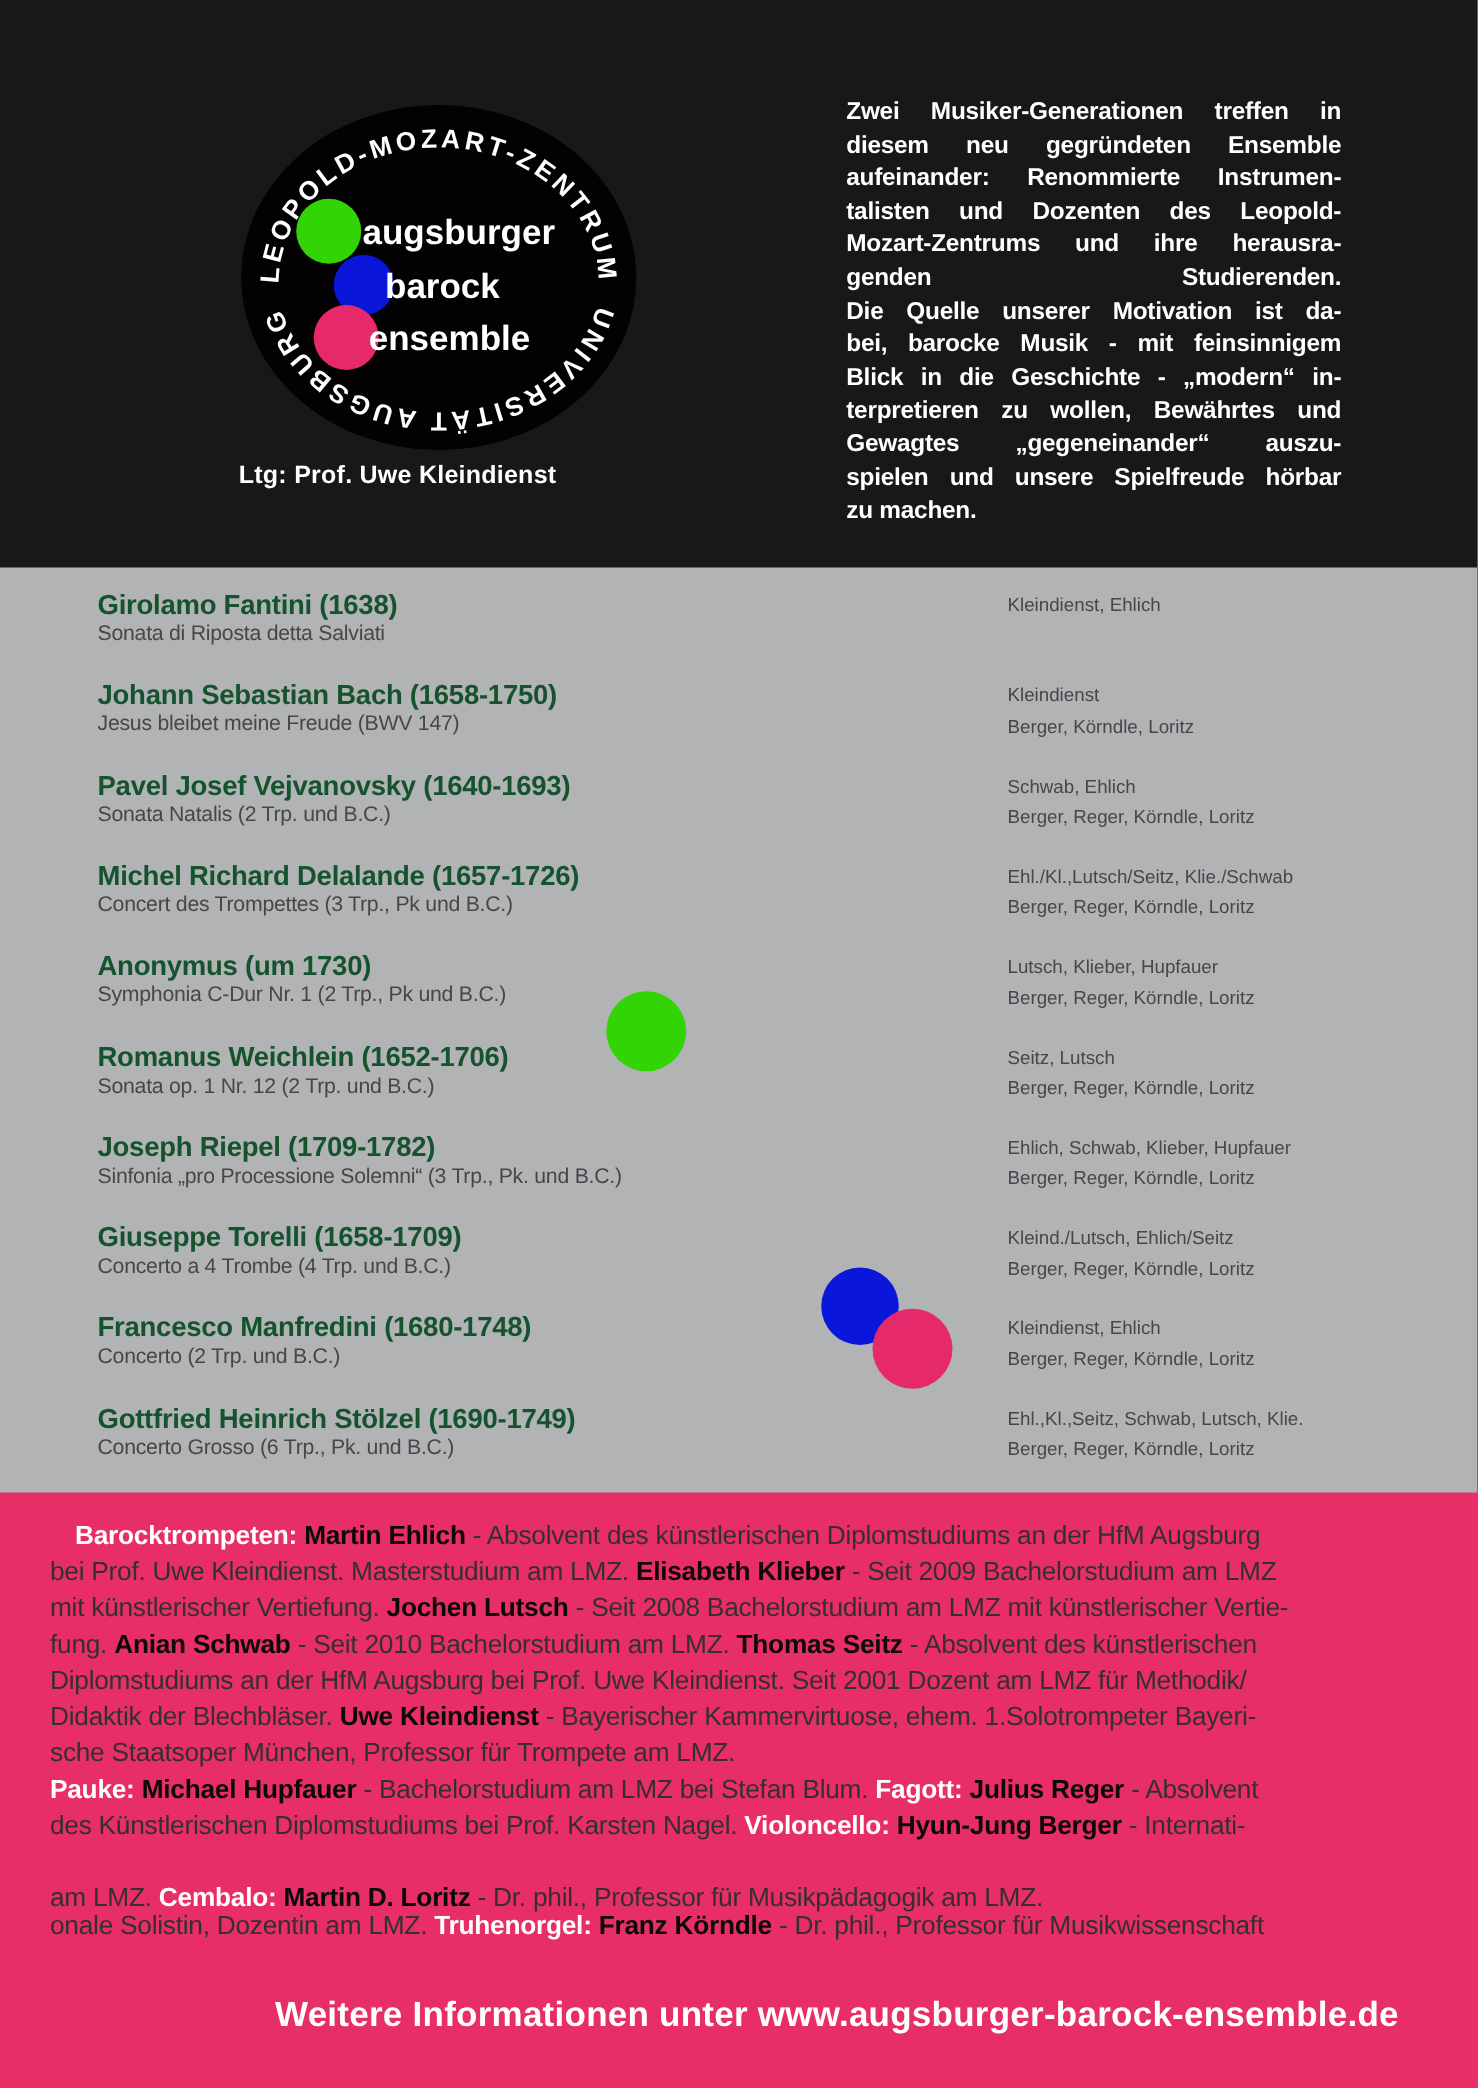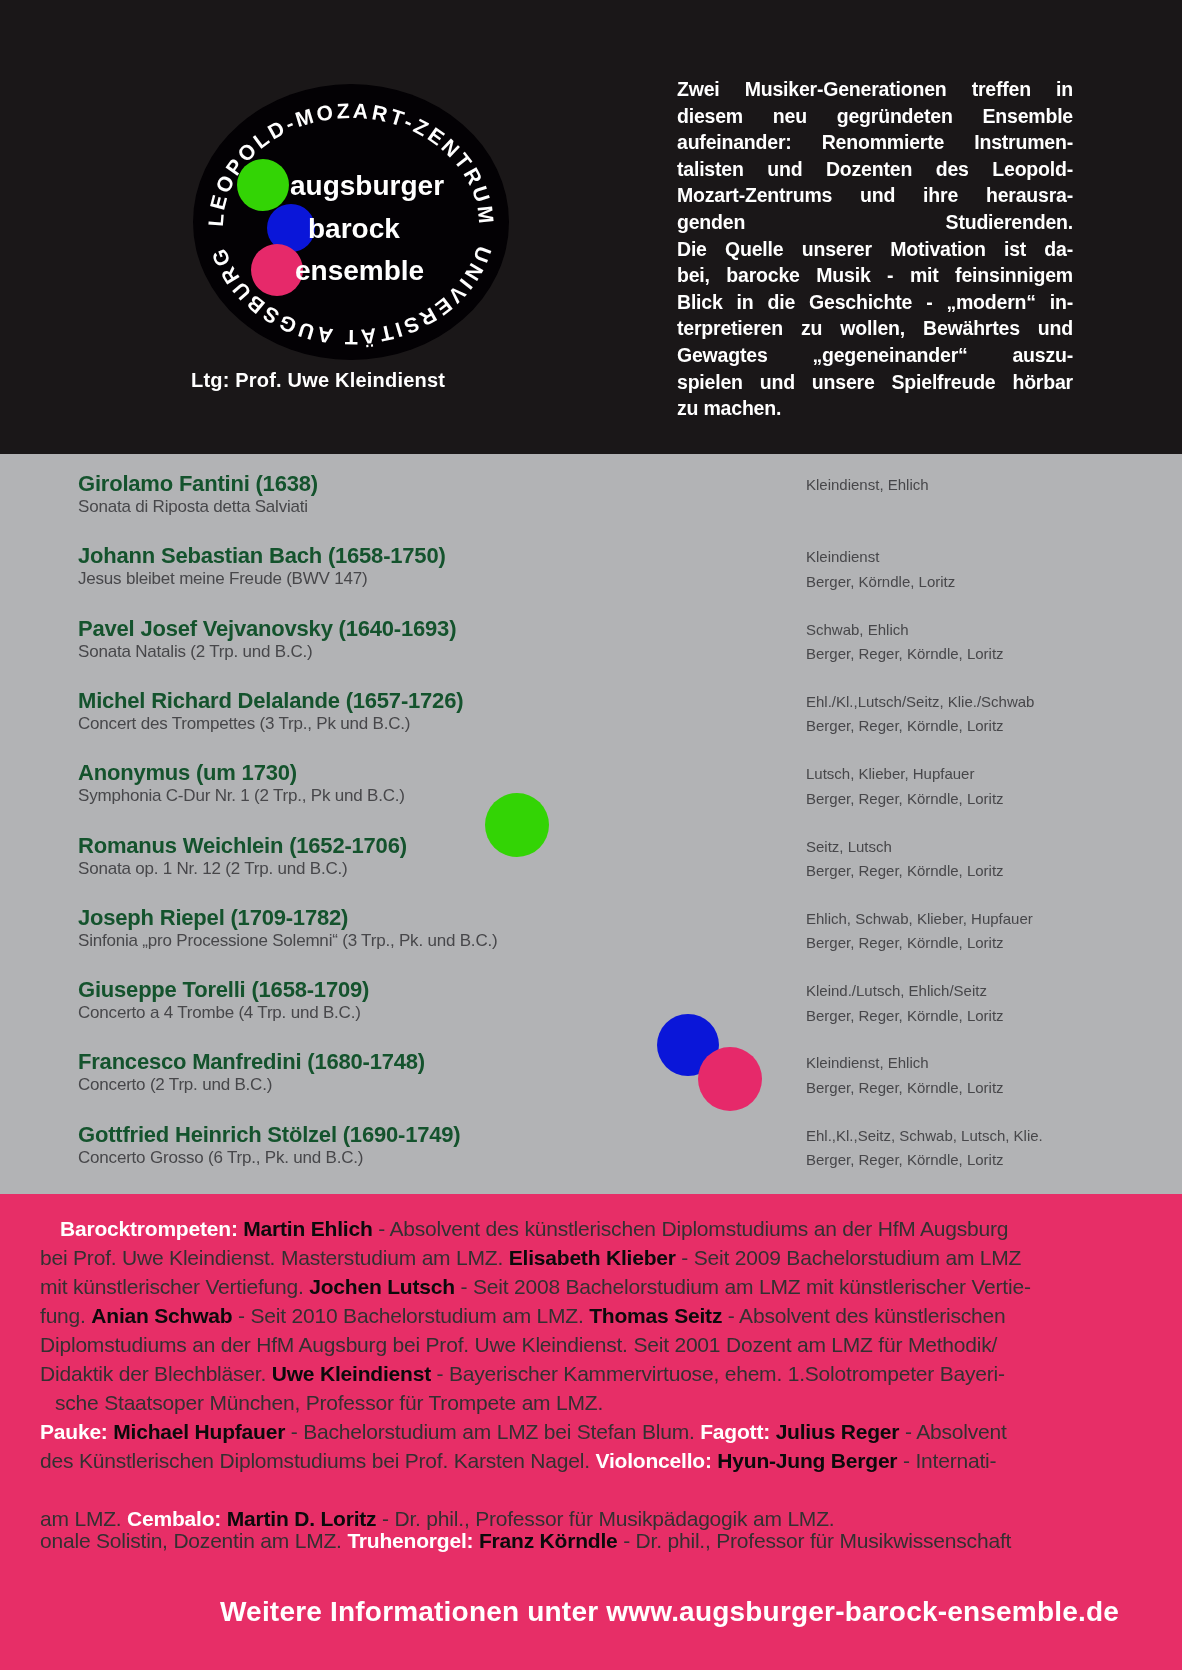--- a/index.html
+++ b/index.html
@@ -170,21 +170,21 @@
   <div class="dot dot-pink"></div>
 
   <div class="pinkband"></div>
   <div id="bios">
       <div class="bioline" style="top: 1214px; margin-left: 20px;"><span class="b-label">Barocktrompeten: </span><span class="b-name">Martin Ehlich</span><span class="b-text"> - Absolvent des künstlerischen Diplomstudiums an der HfM Augsburg</span></div>
       <div class="bioline" style="top: 1243px;"><span class="b-text">bei Prof. Uwe Kleindienst. Masterstudium am LMZ. </span><span class="b-name">Elisabeth Klieber</span><span class="b-text"> - Seit 2009 Bachelorstudium am LMZ</span></div>
       <div class="bioline" style="top: 1272px;"><span class="b-text">mit künstlerischer Vertiefung. </span><span class="b-name">Jochen Lutsch</span><span class="b-text"> - Seit 2008 Bachelorstudium am LMZ mit künstlerischer Vertie-</span></div>
       <div class="bioline" style="top: 1301px;"><span class="b-text">fung. </span><span class="b-name">Anian Schwab</span><span class="b-text"> - Seit 2010 Bachelorstudium am LMZ. </span><span class="b-name">Thomas Seitz</span><span class="b-text"> - Absolvent des künstlerischen</span></div>
       <div class="bioline" style="top: 1330px;"><span class="b-text">Diplomstudiums an der HfM Augsburg bei Prof. Uwe Kleindienst. Seit 2001 Dozent am LMZ für Methodik/</span></div>
       <div class="bioline" style="top: 1359px;"><span class="b-text">Didaktik der Blechbläser. </span><span class="b-name">Uwe Kleindienst</span><span class="b-text"> - Bayerischer Kammervirtuose, ehem. 1.Solotrompeter Bayeri-</span></div>
-      <div class="bioline" style="top: 1388px; margin-left: 15px;"><span class="b-text">sche Staatsoper München, Professor für Trompete am LMZ.</span></div>
+      <div class="bioline" style="top: 1388px;"><span class="b-text">sche Staatsoper München, Professor für Trompete am LMZ.</span></div>
       <div class="bioline" style="top: 1417px;"><span class="b-label">Pauke: </span><span class="b-name">Michael Hupfauer</span><span class="b-text"> - Bachelorstudium am LMZ bei Stefan Blum. </span><span class="b-label">Fagott: </span><span class="b-name">Julius Reger</span><span class="b-text"> - Absolvent</span></div>
       <div class="bioline" style="top: 1446px;"><span class="b-text">des Künstlerischen Diplomstudiums bei Prof. Karsten Nagel. </span><span class="b-label">Violoncello: </span><span class="b-name">Hyun-Jung Berger</span><span class="b-text"> - Internati-</span></div>
       <div class="bioline" style="top: 1526px;"><span class="b-text">onale Solistin, Dozentin am LMZ. </span><span class="b-label">Truhenorgel: </span><span class="b-name">Franz Körndle</span><span class="b-text"> - Dr. phil., Professor für Musikwissenschaft</span></div>
       <div class="bioline" style="top: 1504px;"><span class="b-text">am LMZ. </span><span class="b-label">Cembalo: </span><span class="b-name">Martin D. Loritz</span><span class="b-text"> - Dr. phil., Professor für Musikpädagogik am LMZ.</span></div>
     </div>
 
   <div class="footer">Weitere Informationen unter www.augsburger-barock-ensemble.de</div>
 </div>
 
 </body></html>

